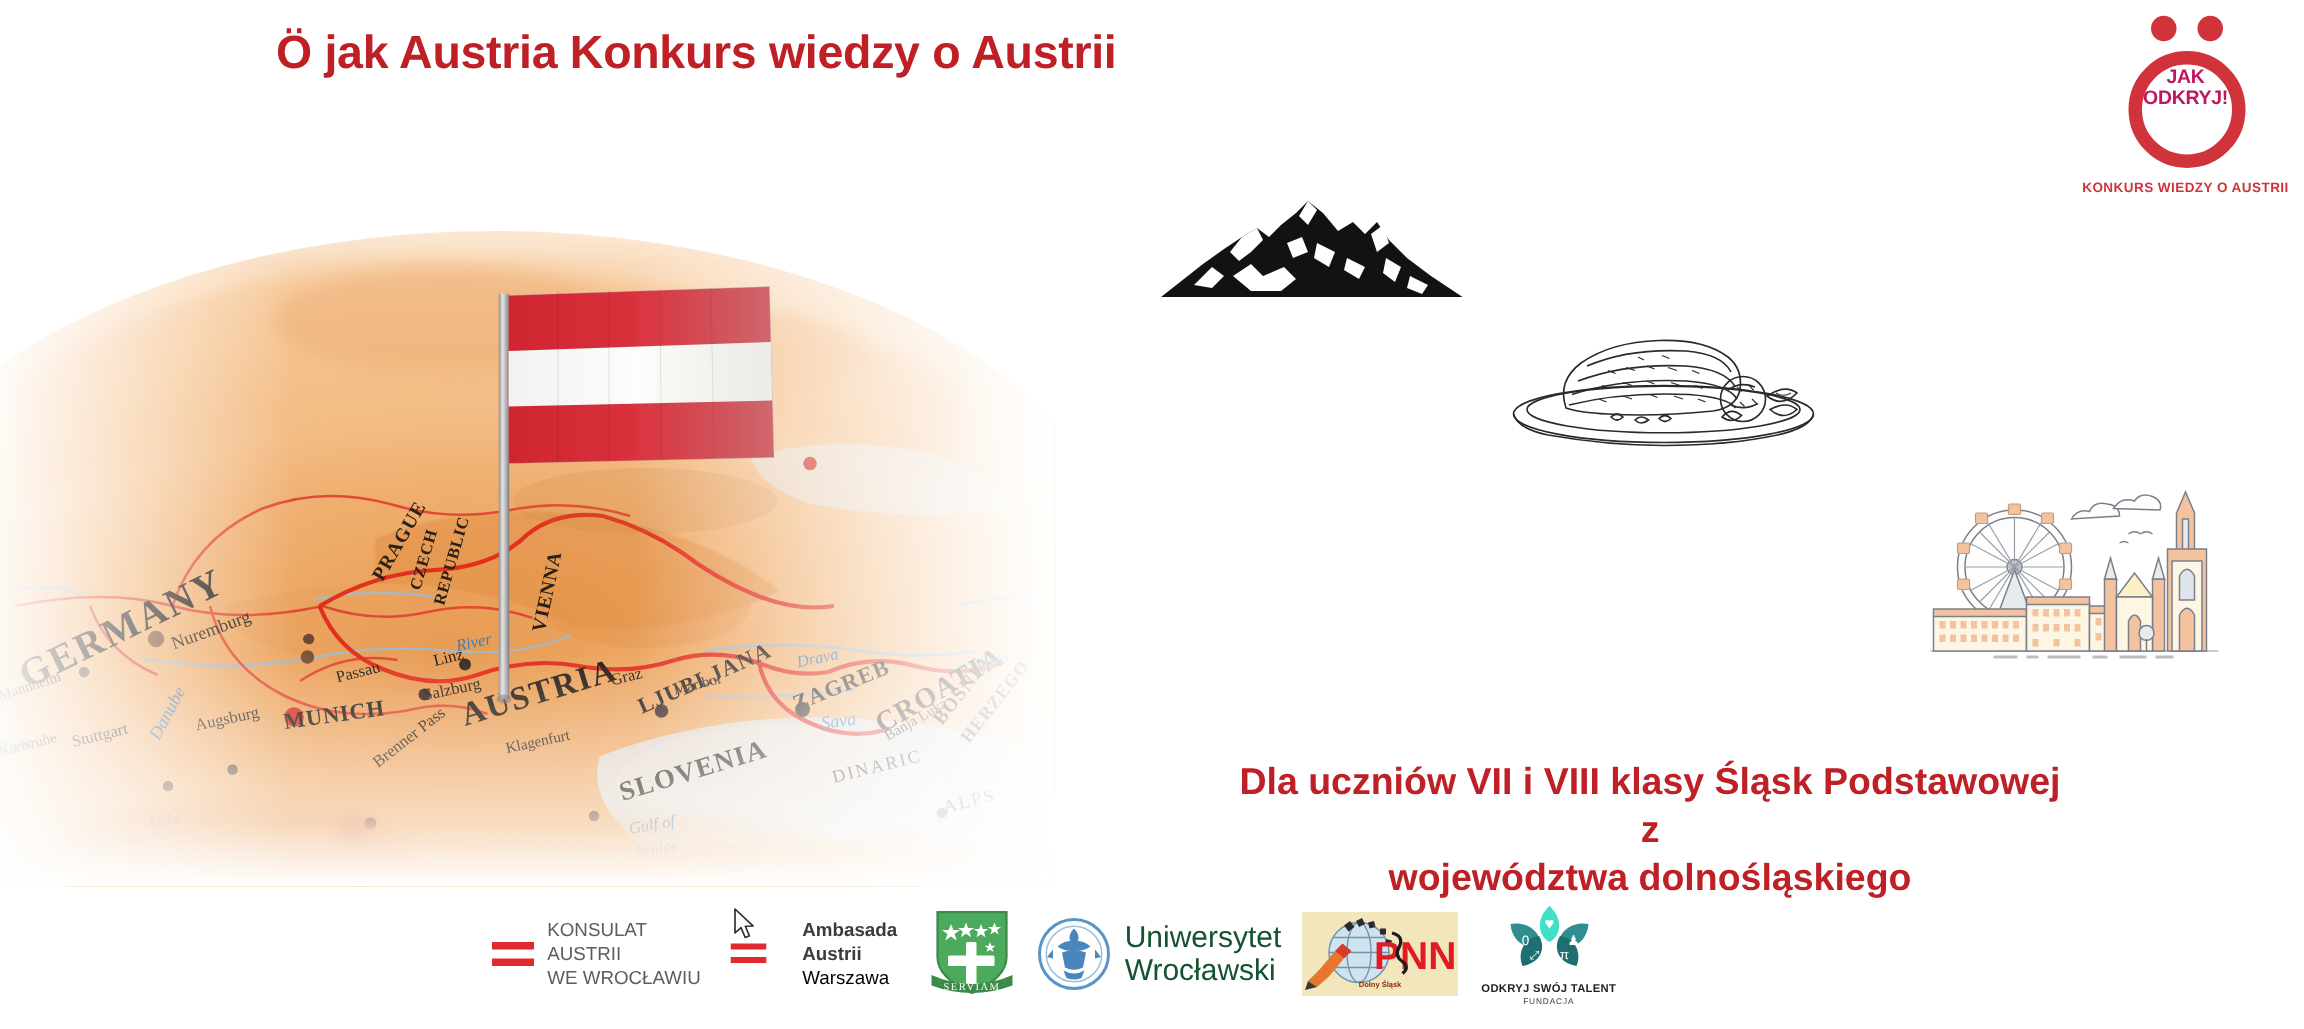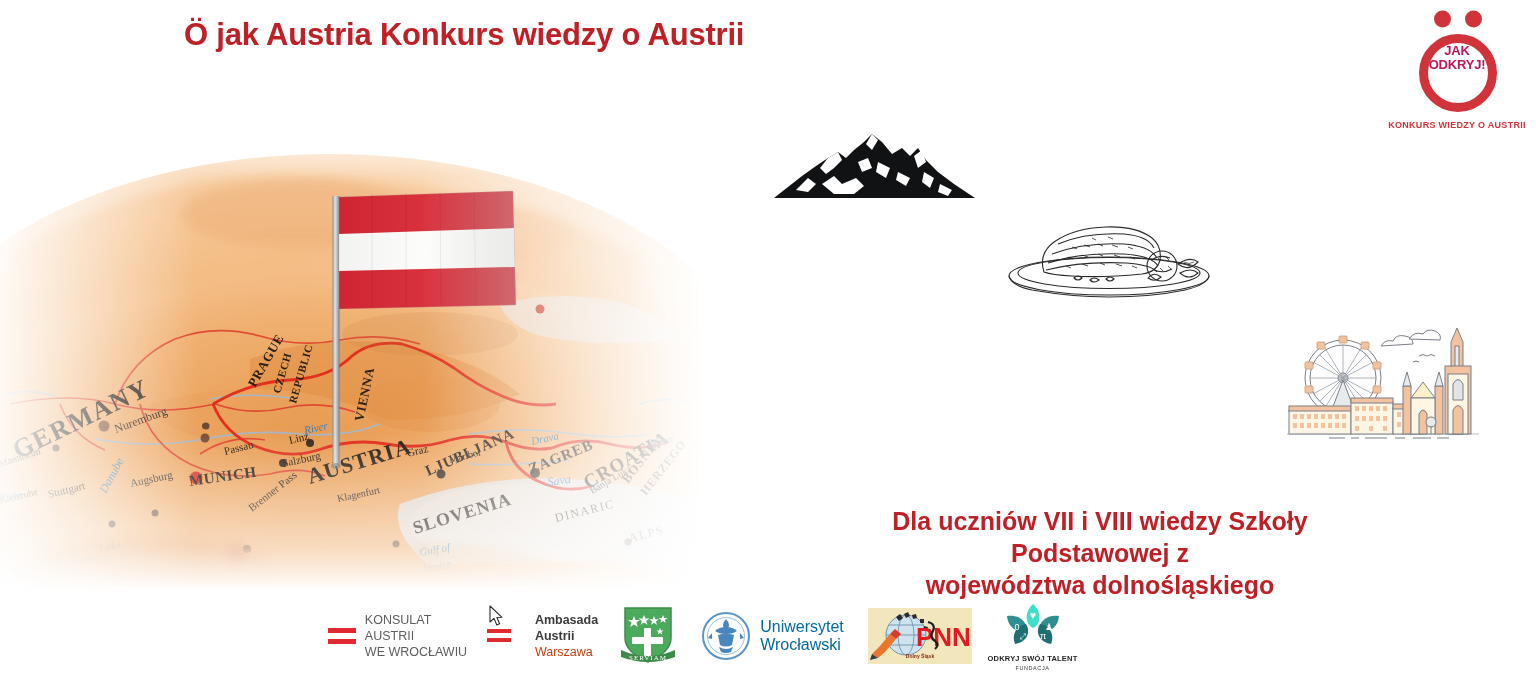--- a/index.html
+++ b/index.html
@@ -57,28 +57,28 @@
   .oi-text{font-size:9.5px;font-weight:bold;letter-spacing:1px;color:#ad1f24;
            text-align:center;line-height:1.25;}
 
   
   .kons{width:155px;flex:0 0 155px;gap:9px;}
   .kons-lines{font-size:12.5px;color:#5d5d60;line-height:1.28;white-space:nowrap;}
 
   
   .amb{width:135px;flex:0 0 135px;gap:24px;}
   .amb-t1{font-size:12.5px;font-weight:bold;color:#3b3b3e;line-height:1.3;white-space:nowrap;}
-  .amb-t2{font-size:12.5px;color:#c2410c;line-height:1.3;white-space:nowrap;}
+  .amb-t2{font-size:12.5px;color:#000000;line-height:1.3;white-space:nowrap;}
 
   
   .srv{width:75px;flex:0 0 75px;text-decoration:underline;}
 
   
   .uwr{width:175px;flex:0 0 175px;gap:9px;}
-  .uwr-text{font-size:16px;color:#0369a1;line-height:1.12;white-space:nowrap;}
+  .uwr-text{font-size:20px;color:#14532d;line-height:1.12;white-space:nowrap;}
 
   
   .pnn{width:120px;flex:0 0 120px;}
 
   
   .ost{width:105px;flex:0 0 105px;flex-direction:column;gap:2px;}
   .ost-t1{font-size:7.5px;font-weight:bold;letter-spacing:0.2px;color:#1f1f22;white-space:nowrap;}
   .ost-t2{font-size:5.5px;letter-spacing:0.6px;color:#3a3a3d;}
 
   
@@ -491,21 +491,21 @@
       <rect x="163" y="52" width="20" height="60" fill="#fdf6e4"></rect>
       <path d="M168 62 q5 -9 10 0 v16 h-10 Z" fill="#dfe4ea"></path>
       <path d="M168 88 q5 -9 10 0 v24 h-10 Z" fill="#f3c3a0"></path>
 
       <circle cx="146" cy="100" r="5" fill="#e8ebee"></circle>
       <path d="M146 104 v8"></path>
     </g>
   </svg>
 
   <div class="subtitle">
-    <div>Dla uczniów VII i VIII wiedzy Szkoły Podstawowej z</div>
+    <div>Dla uczniów VII i VIII klasy Śląsk Podstawowej z</div>
     <div>województwa dolnośląskiego</div>
   </div>
 
   <div class="partners">
 
 
     <div class="p kons">
       <svg width="28" height="26" viewBox="0 0 28 26">
         <rect x="0" y="5" width="28" height="5" fill="#e02a30"></rect>
         <rect x="0" y="16" width="28" height="5" fill="#e02a30"></rect>

